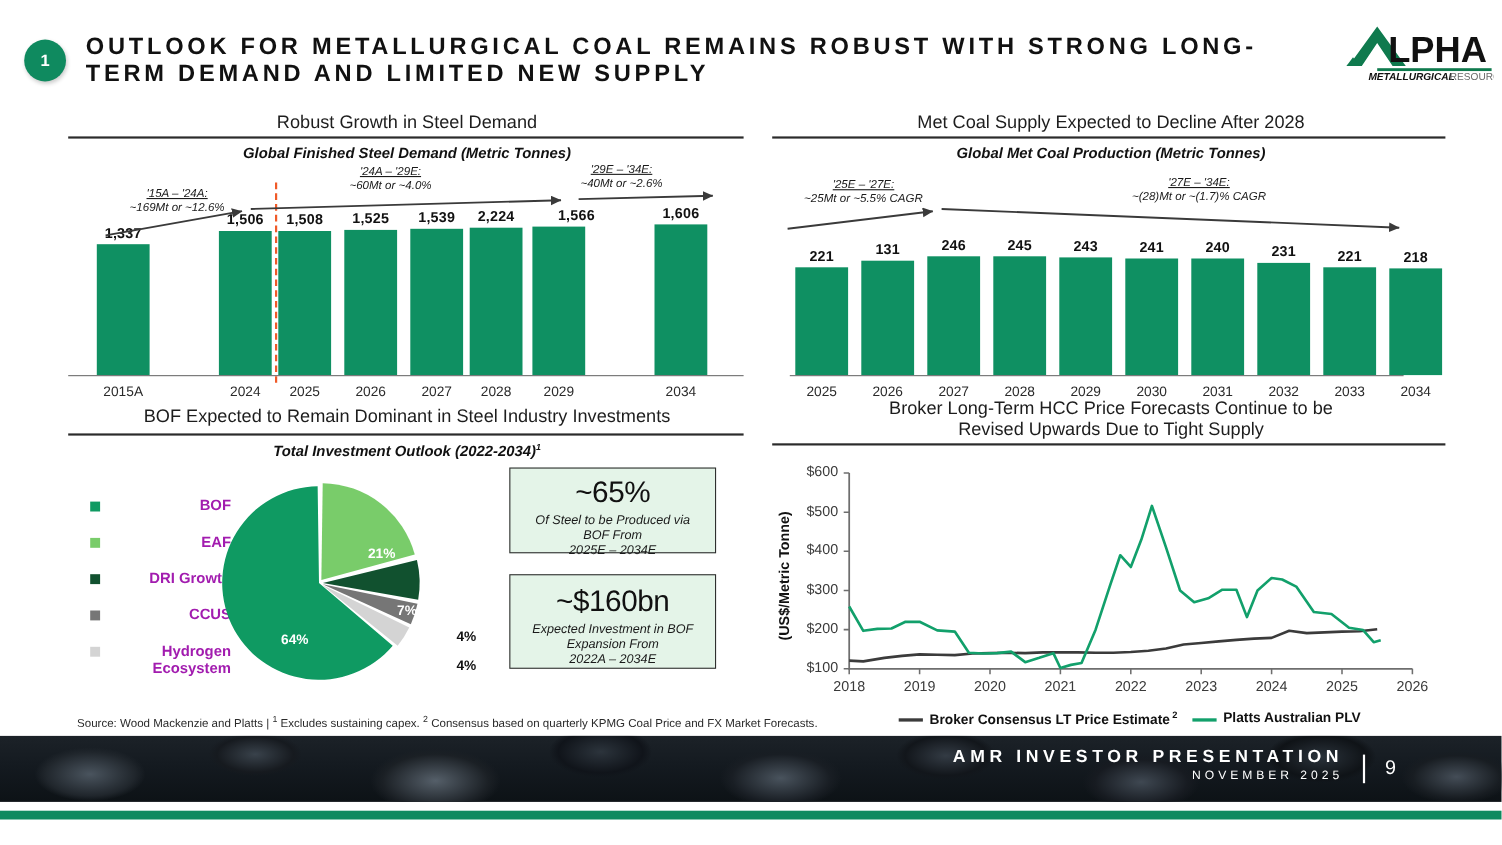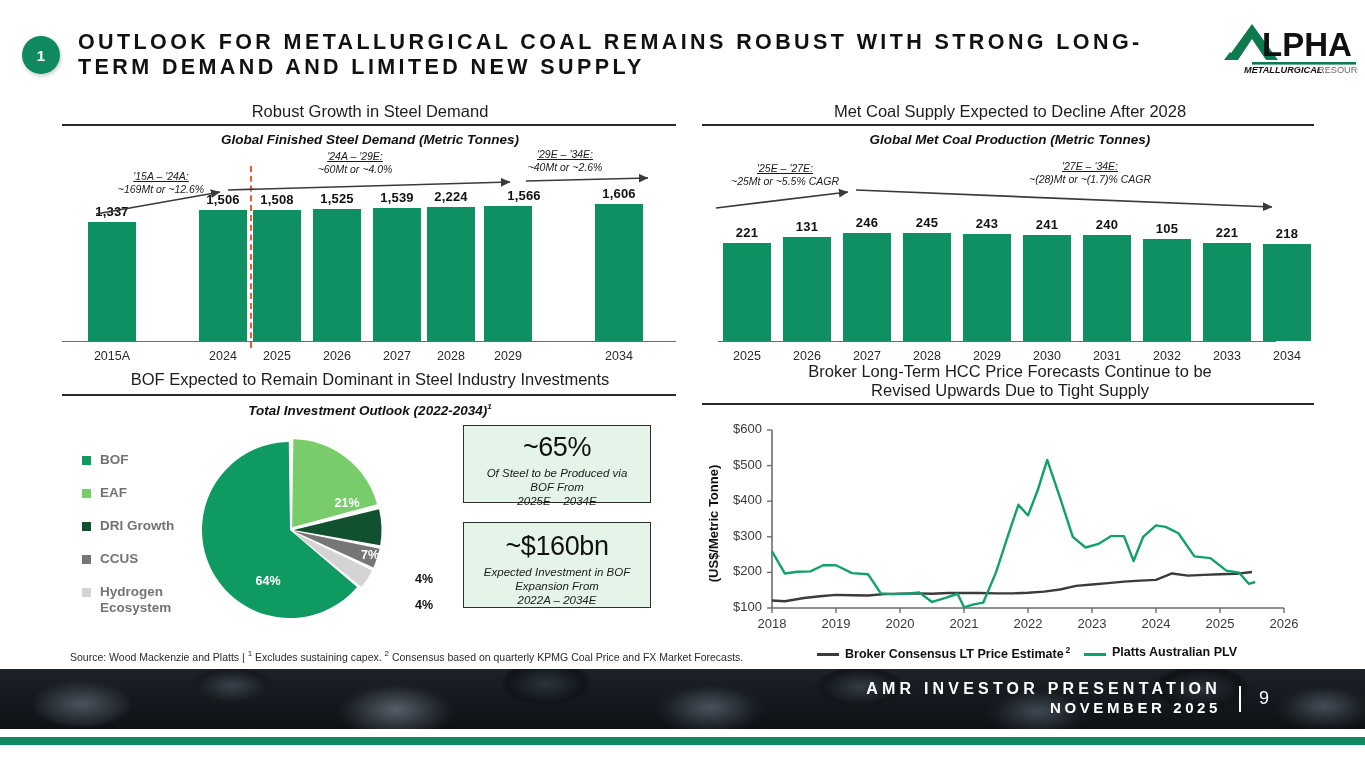--- a/index.html
+++ b/index.html
@@ -57,22 +57,23 @@
   .ann {
     position:absolute; text-align:center; font-style:italic;
     font-size:10.5px; line-height:13px; color:#1a1a1a;
   }
   .ann u { text-decoration:underline; }
   .ann-svg { position:absolute; left:0; top:0; overflow:visible; }
 
   
   #pie-wrap { position:absolute; left:198px; top:438px; width:196px; height:188px; }
   .pie-legend {
-    position:absolute; font-size:13.5px; font-weight:700; color:#737373;
+    position:absolute; font-size:13.5px; font-weight:700; color:#a21caf;
     line-height:16px;
+    text-align:right;
   }
   .pie-legend i {
     position:absolute; left:-18px; top:4px; width:9px; height:9px;
     display:block;
   }
   .slice-lab {
     position:absolute; font-size:12.5px; font-weight:700;
     color:#fff; text-align:center;
   }
   .slice-lab.dark { color:#111; }
@@ -134,21 +135,21 @@
       radial-gradient(ellipse 70px 34px at 76% 70%, #3f4852 0%, #171b21 60%, transparent 76%),
       radial-gradient(ellipse 64px 30px at 88% 32%, #2a323a 0%, #0f1317 64%, transparent 78%),
       radial-gradient(ellipse 66px 32px at 97% 62%, #444d57 0%, #181d22 60%, transparent 76%),
       linear-gradient(180deg,#1c2228 0%,#141a20 45%,#0d1216 100%);
   }
   #footer-text {
     position:absolute; right:144px; top:680px; text-align:right;
     color:#fff;
   }
   #footer-text .l1 { font-size:16px; font-weight:700; letter-spacing:4.2px; }
-  #footer-text .l2 { font-size:15px; font-weight:700; letter-spacing:3.6px; margin-top:1px; }
+  #footer-text .l2 { font-size:11px; font-weight:400; letter-spacing:3.6px; margin-top:1px; }
   #footer-pipe {
     position:absolute; right:124px; top:686px; width:2px; height:26px;
     background:#fff;
   }
   #footer-page {
     position:absolute; right:96px; top:688px; color:#fff;
     font-size:18px; font-weight:400;
   }
   #green-bar {
     position:absolute; left:0; top:737px; width:1365px; height:8px;
@@ -251,21 +252,21 @@
     <div class="bar" style="left: 963px; top: 234px; width: 48px; height: 107px; background: rgb(15, 144, 98);"></div>
     <div class="bar-val" style="left: 953px; top: 216px; width: 68px;">243</div>
     <div class="cat-lab" style="left: 953px; top: 349px; width: 68px;">2029</div>
     <div class="bar" style="left: 1023px; top: 235px; width: 48px; height: 106px; background: rgb(15, 144, 98);"></div>
     <div class="bar-val" style="left: 1013px; top: 217px; width: 68px;">241</div>
     <div class="cat-lab" style="left: 1013px; top: 349px; width: 68px;">2030</div>
     <div class="bar" style="left: 1083px; top: 235px; width: 48px; height: 106px; background: rgb(15, 144, 98);"></div>
     <div class="bar-val" style="left: 1073px; top: 217px; width: 68px;">240</div>
     <div class="cat-lab" style="left: 1073px; top: 349px; width: 68px;">2031</div>
     <div class="bar" style="left: 1143px; top: 239px; width: 48px; height: 102px; background: rgb(15, 144, 98);"></div>
-    <div class="bar-val" style="left: 1133px; top: 221px; width: 68px;">105</div>
+    <div class="bar-val" style="left: 1133px; top: 221px; width: 68px;">231</div>
     <div class="cat-lab" style="left: 1133px; top: 349px; width: 68px;">2032</div>
     <div class="bar" style="left: 1203px; top: 243px; width: 48px; height: 98px; background: rgb(15, 144, 98);"></div>
     <div class="bar-val" style="left: 1193px; top: 225px; width: 68px;">221</div>
     <div class="cat-lab" style="left: 1193px; top: 349px; width: 68px;">2033</div>
     <div class="bar" style="left: 1263px; top: 244px; width: 48px; height: 97px; background: rgb(15, 144, 98);"></div>
     <div class="bar-val" style="left: 1253px; top: 226px; width: 68px;">218</div>
     <div class="cat-lab" style="left: 1253px; top: 349px; width: 68px;">2034</div>
     <div class="axis-line" style="left: 718px; top: 341px; width: 558px;"></div>
     <div class="ann" style="left: 710px; top: 162px; width: 150px;">
       <div><u>'25E – '27E:</u></div>

